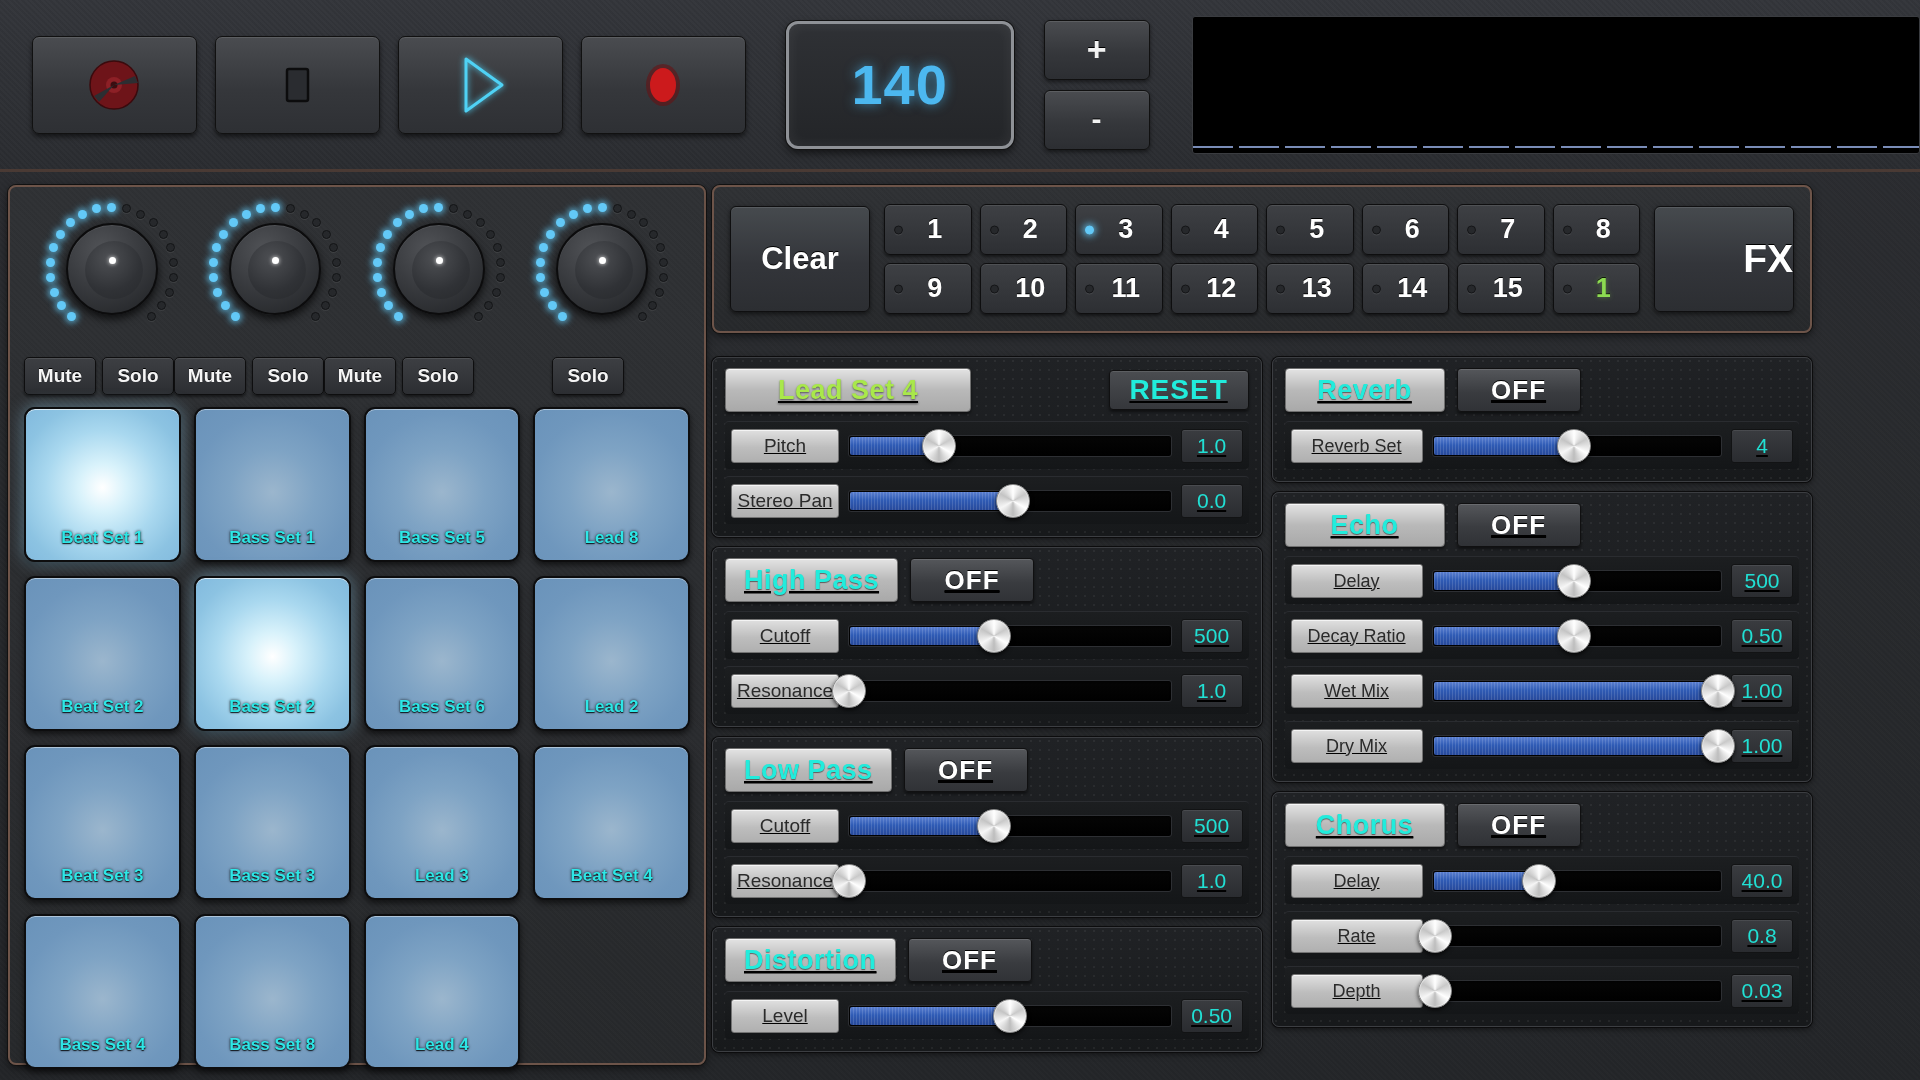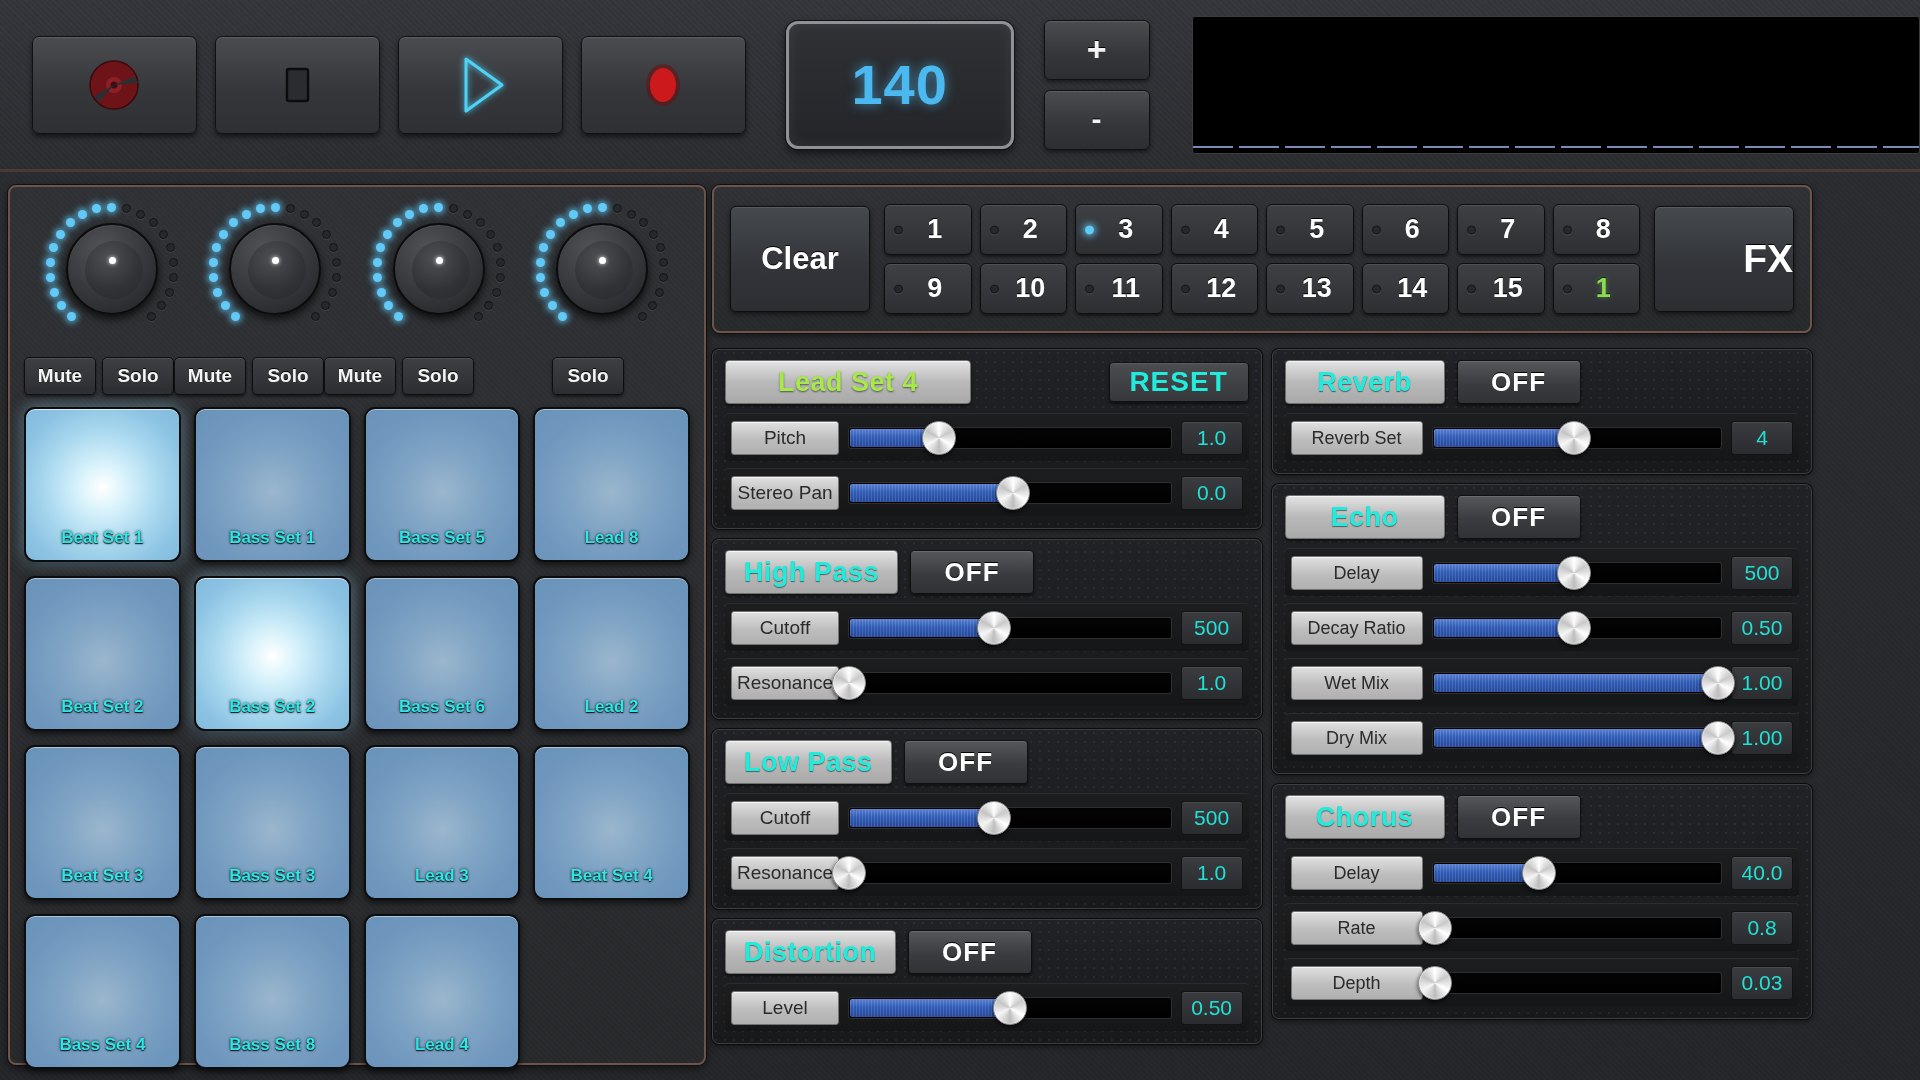--- a/index.html
+++ b/index.html
@@ -154,21 +154,21 @@
   }
   .seq-led.on { background:#63c9f7; border-color:#63c9f7; box-shadow:0 0 7px 2px rgba(99,201,247,.8); }
   .fx-btn {
     width:140px; height:106px; border-radius:6px;
     background:linear-gradient(#464a4e,#33353a 55%,#2c2e32);
     border:1px solid #0f0f10; box-shadow:0 1px 0 rgba(255,255,255,.10) inset,0 2px 5px rgba(0,0,0,.55);
     color:#fff; font-size:39px; font-weight:bold; line-height:104px; text-align:right; cursor:pointer;
     text-shadow:0 -1px 0 #000;
   }
 
-  .panels { display:flex; gap:10px; margin-top:16px; height:722px; }
+  .panels { display:flex; gap:10px; margin-top:24px; height:722px;text-decoration:underline; }
   .col-mid { width:600px; }
   .col-right { width:590px; }
 
   .fx-card {
     border-radius:7px; margin-bottom:10px; padding:10px 12px 12px 12px;
     background:
       radial-gradient(circle at 3px 3px, rgba(255,255,255,.055) 1px, transparent 1.6px) 0 0/9px 9px,
       linear-gradient(#202225,#17191b);
     border:1px solid #3c3e42;
     box-shadow:0 0 0 1px #0c0c0d, 0 2px 6px rgba(0,0,0,.55);

